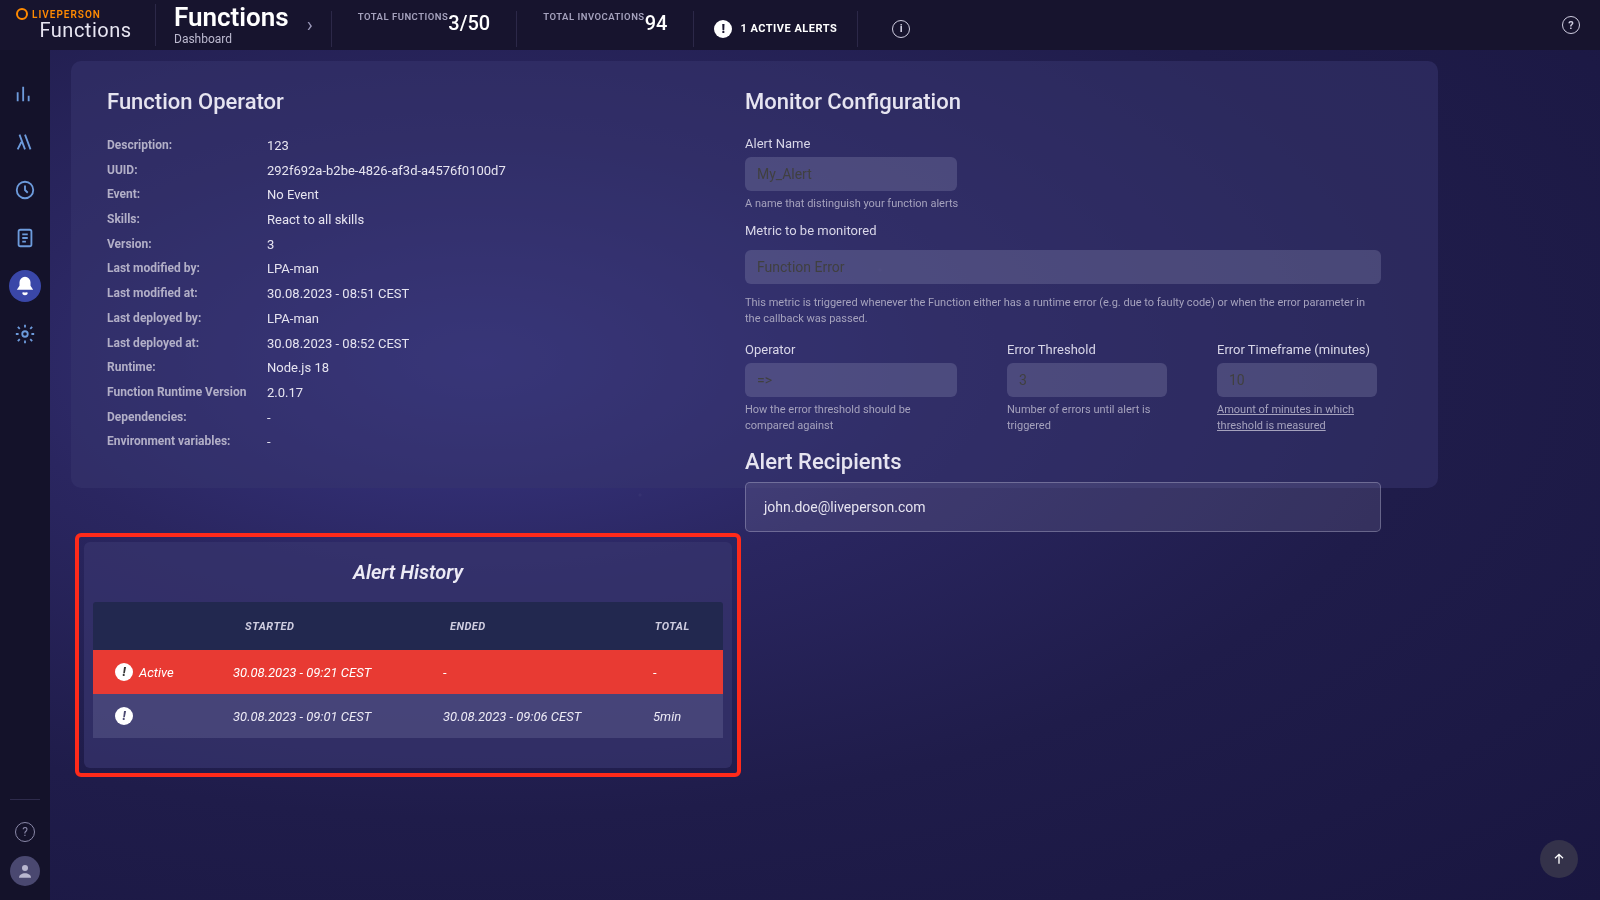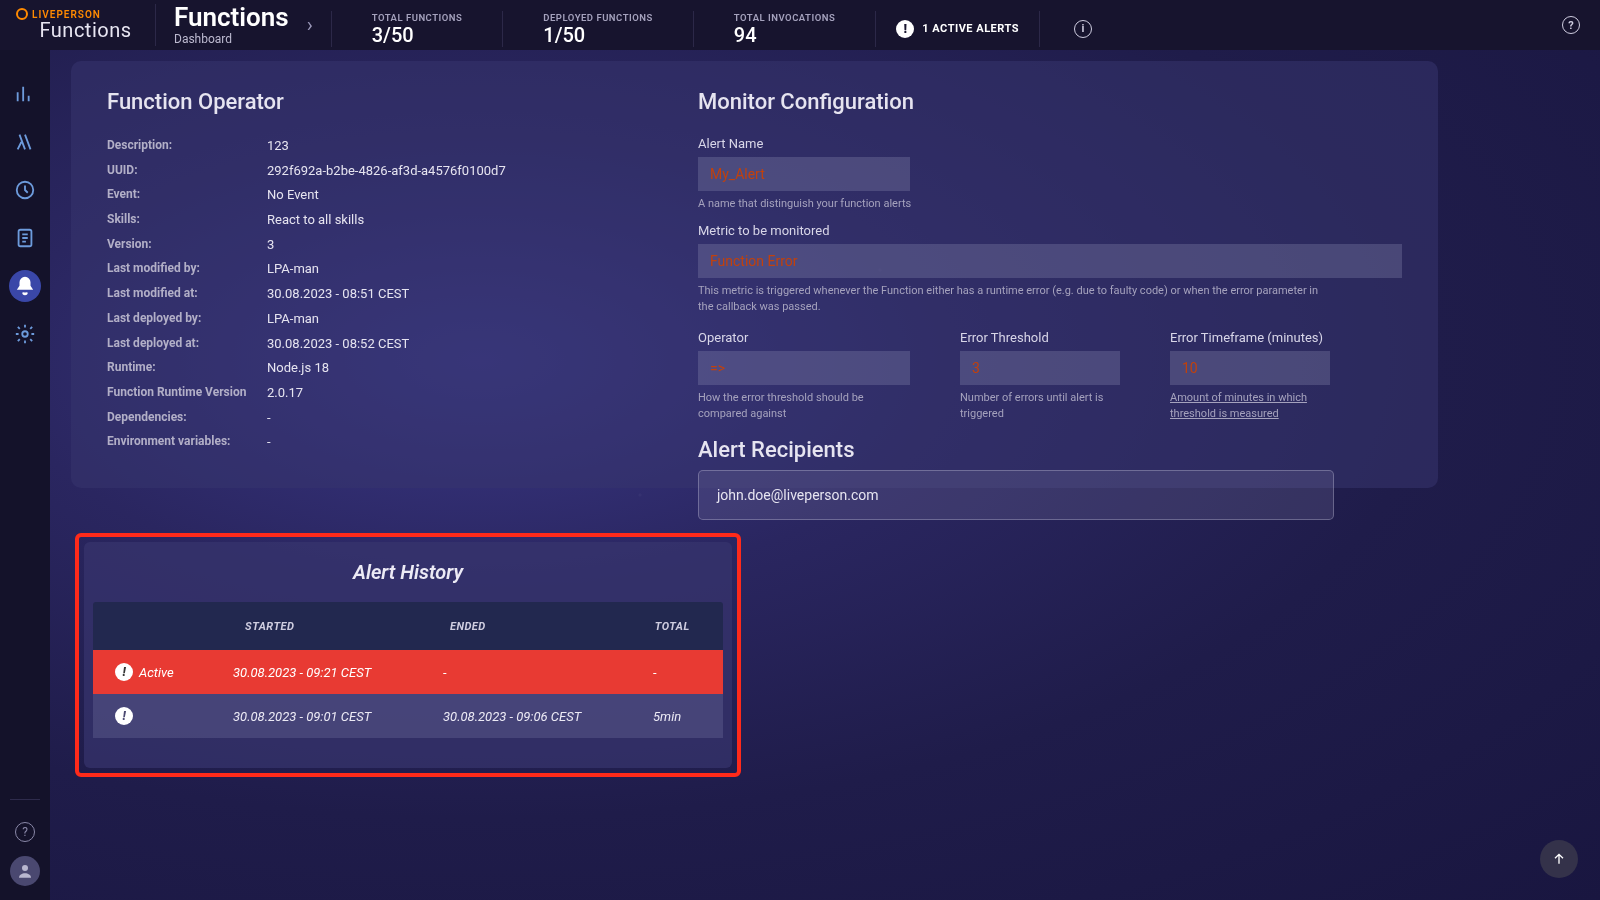--- a/index.html
+++ b/index.html
@@ -29,21 +29,21 @@
   }
   .brand { display:flex; flex-direction:column; padding-left:16px; width:155px;text-align:center; }
   .brand-row1 { display:flex; align-items:center; color:#ff8a00; font-size:10px; letter-spacing:1px; font-weight:600;}
   .brand-row1 .sun { width:12px; height:12px; border-radius:50%; border:2px solid #ff8a00; margin-right:4px; position:relative;}
   .brand-row2 { color:#e8e6f2; font-size:20px; letter-spacing:0.5px; margin-top:-2px;}
   .crumbs { display:flex; align-items:center; padding:0 18px; border-left:1px solid #2c2848;}
   .crumbs .big { color:#fff; font-size:26px; font-weight:600; line-height:1;}
   .crumbs .sub { color:#bdbad0; font-size:12px; margin-top:2px;}
   .crumbs .textcol { display:flex; flex-direction:column; }
   .crumbs .chev { margin-left:18px; color:#9a97b8; font-size:20px;}
-  .stat { display:flex; flex-direction:column; justify-content:flex-end; padding:0 40px; border-left:1px solid #2c2848; height:36px; margin-top:7px;}
+  .stat { display:flex; justify-content:flex-end; padding:0 26px; border-left:1px solid #2c2848; height:36px; margin-top:7px;}
   .stat:first-of-type{border-left:1px solid #2c2848;}
   .stat .lab { color:#a5a2bd; font-size:9.5px; font-weight:600; letter-spacing:0.5px;}
   .stat .val { color:#fff; font-size:20px; font-weight:500;}
   .alerts-pill { display:flex; align-items:center; padding:0 20px; border-left:1px solid #2c2848; height:36px; margin-top:7px;}
   .alerts-pill .ic { width:18px; height:18px; border-radius:50%; background:#fff; color:#17142e; display:flex; align-items:center; justify-content:center; font-weight:900; font-size:13px; margin-right:8px;}
   .alerts-pill .txt { color:#fff; font-size:11px; font-weight:700; letter-spacing:0.5px;}
   .topbar .info-ic, .topbar .help-ic { width:18px; height:18px; border:1.5px solid #cfcde0; border-radius:50%; display:flex; align-items:center; justify-content:center; color:#cfcde0; font-size:11px; font-weight:700; margin-left:16px; cursor:pointer;}
   .topbar .spacer { flex:1; }
   .topbar .help-ic { margin-right:20px; }
   .border-left-seg { border-left:1px solid #2c2848; height:36px; margin-top:7px; padding-left:18px; display:flex; align-items:center;}
@@ -79,25 +79,25 @@
   }
   .panel1 .left { width:620px; }
   .panel1 .right { flex:1; padding-left:18px;}
   h2.sec { color:#e6e4f0; font-size:22px; font-weight:500; margin-bottom:20px;}
   .kv { display:flex; font-size:13px; line-height:1.9;}
   .kv .k { width:160px; color:#b2afc7; font-size:12px;font-weight:bold;}
   .kv .v { color:#e6e4f0; }
   .field-lbl { color:#d8d6e8; font-size:13px; margin-bottom:6px; margin-top:2px;}
   .field-input {
     background:rgba(130,128,170,0.35);
-    border:none; border-radius:0;
-    padding:9px 12px; color:#c2410c; font-size:14px;
+    border:none; border-radius:6px;
+    padding:9px 12px; color:#404040; font-size:14px;
     width:212px;
   }
-  .field-input.wide { width:704px; }
+  .field-input.wide { width:636px; }
   .field-input.mid { width:160px; }
   .helper { color:#a5a2bd; font-size:11px; margin-top:5px; line-height:1.4;}
   .form-row { display:flex; gap:50px; margin-top:14px;}
   .form-col { display:flex; flex-direction:column;}
   .recipients-box {
     margin-top:8px;
     background:rgba(130,128,170,0.22);
     border:1px solid rgba(200,198,220,0.35);
     border-radius:5px;
     padding:16px 18px; color:#e6e4f0; font-size:14px;
@@ -156,24 +156,20 @@
       <div class="big">Functions</div>
       <div class="sub">Dashboard</div>
     </div>
     <div class="chev">›</div>
   </div>
   <div class="stat">
     <div class="lab">TOTAL FUNCTIONS</div>
     <div class="val">3/50</div>
   </div>
   <div class="stat">
-    <div class="lab">DEPLOYED FUNCTIONS</div>
-    <div class="val">1/50</div>
-  </div>
-  <div class="stat">
     <div class="lab">TOTAL INVOCATIONS</div>
     <div class="val">94</div>
   </div>
   <div class="alerts-pill">
     <div class="ic">!</div>
     <div class="txt">1 ACTIVE ALERTS</div>
   </div>
   <div class="border-left-seg">
     <div class="info-ic">i</div>
   </div>
@@ -286,21 +282,21 @@
 
   <div class="right">
     <h2 class="sec">Monitor Configuration</h2>
 
     <div class="form-col">
       <div class="field-lbl">Alert Name</div>
       <input class="field-input" value="My_Alert" style="">
       <div class="helper">A name that distinguish your function alerts</div>
     </div>
 
-    <div class="form-col" style="margin-top:10px;">
+    <div class="form-col" style="margin-top:10px;gap:6px;">
       <div class="field-lbl">Metric to be monitored</div>
       <input class="field-input wide" value="Function Error" style="">
       <div class="helper" style="width:636px;">This metric is triggered whenever the Function either has a runtime error (e.g. due to faulty code) or when the error parameter in the callback was passed.</div>
     </div>
 
     <div class="form-row">
       <div class="form-col">
         <div class="field-lbl">Operator</div>
         <input class="field-input" value="=&gt;" style="">
         <div class="helper" style="width:195px;">How the error threshold should be compared against</div>

